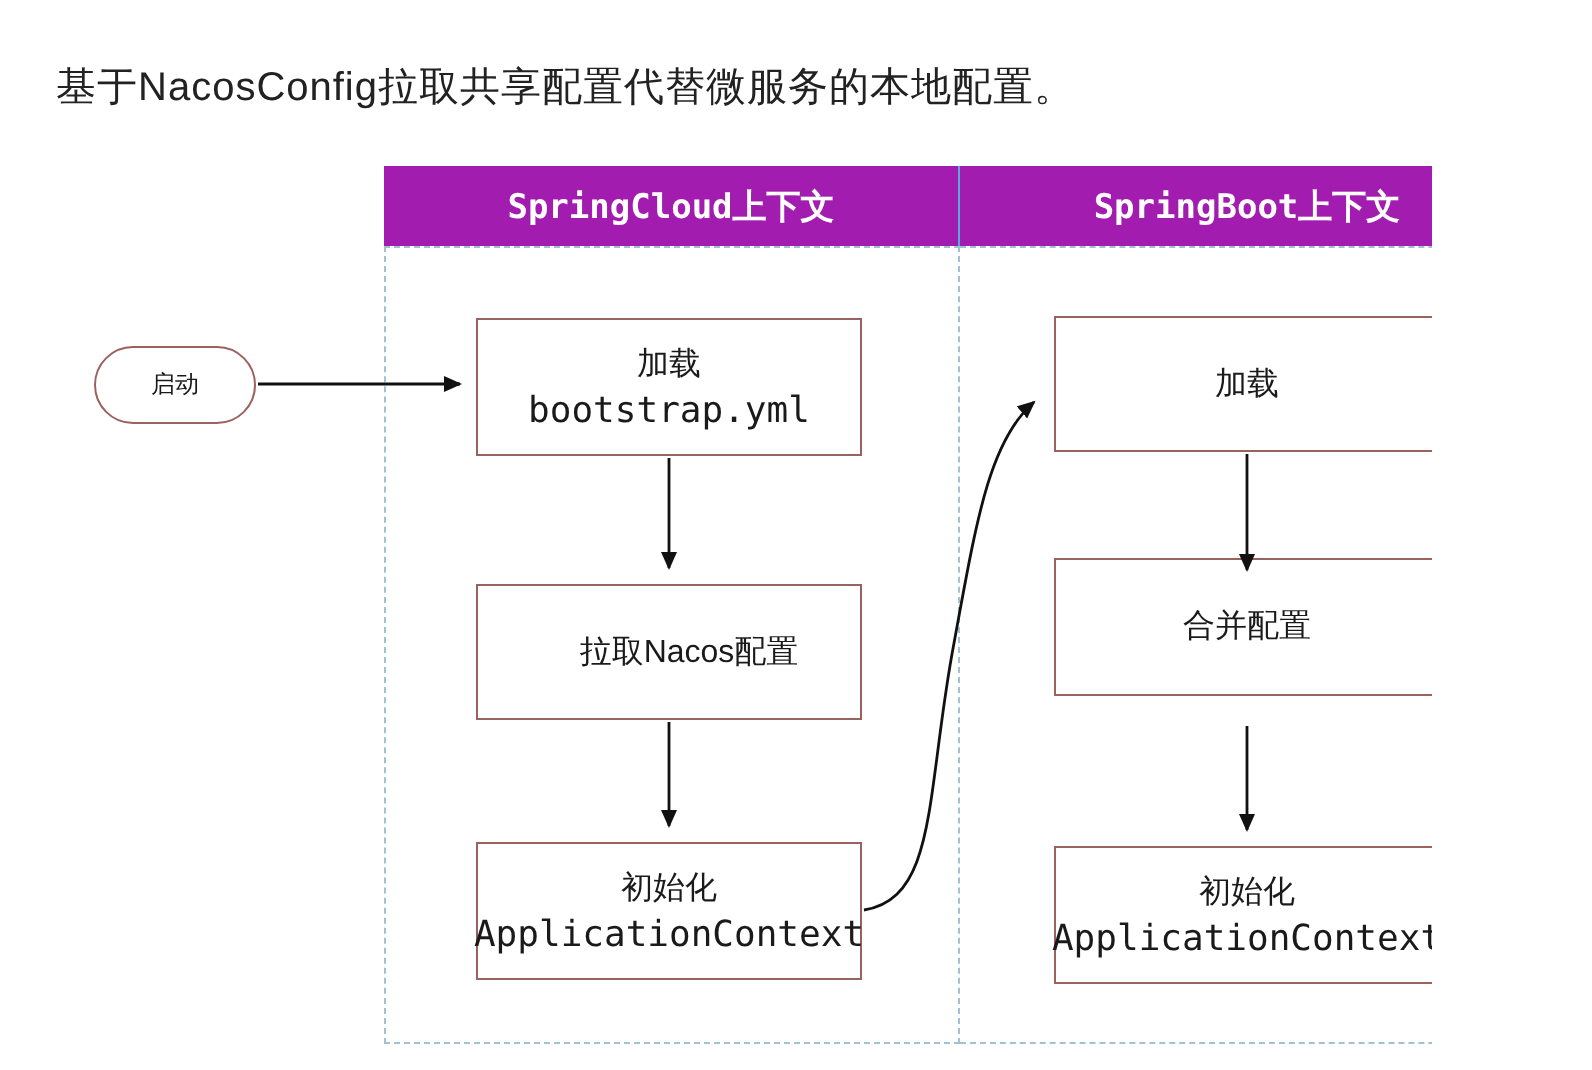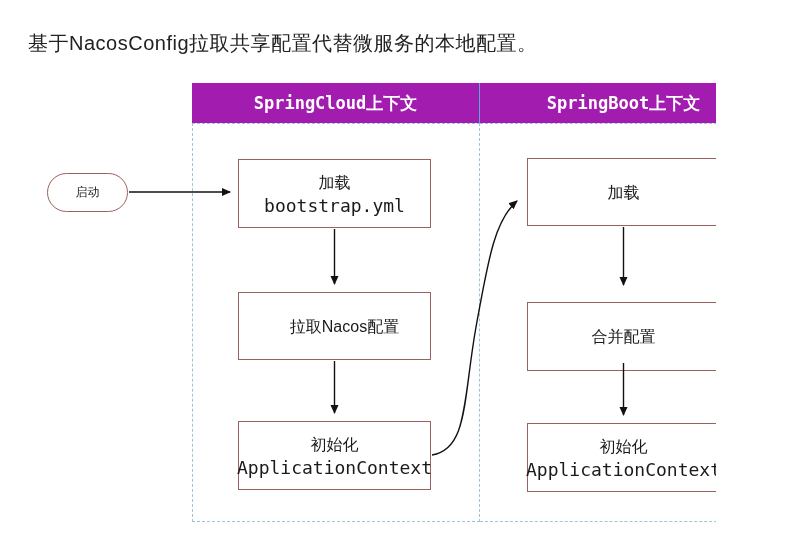--- a/index.html
+++ b/index.html
@@ -33,21 +33,21 @@
     border:1px solid #9a625e;
     display:flex;flex-direction:column;align-items:center;justify-content:center;
     text-align:center;color:#1a1a1a;line-height:23px;
   }
   .fbox .zh{font-size:16px;font-family:"Liberation Sans",sans-serif;}
   .fbox .code{font-size:18px;font-family:"DejaVu Sans Mono","Liberation Mono",monospace;}
   .b-l1{left:238px;top:159px;width:193px;height:69px;}
   .b-l2{left:238px;top:292px;width:193px;height:68px;padding-left:20px;}
   .b-l3{left:238px;top:421px;width:193px;height:69px;}
   .b-r1{left:527px;top:158px;width:193px;height:68px;}
-  .b-r2{left:527px;top:302px;width:193px;height:69px;}
+  .b-r2{left:527px;top:279px;width:193px;height:69px;}
   .b-r3{left:527px;top:423px;width:193px;height:69px;}
   
   .start-node{
     position:absolute;left:47px;top:173px;width:81px;height:39px;
     border:1px solid #9a625e;border-radius:20px;background:#fff;
     display:flex;align-items:center;justify-content:center;
     font-size:12px;color:#1a1a1a;box-sizing:border-box;
   }
   .arrows{position:absolute;left:0;top:0;width:796px;height:535px;pointer-events:none;}
 </style>

